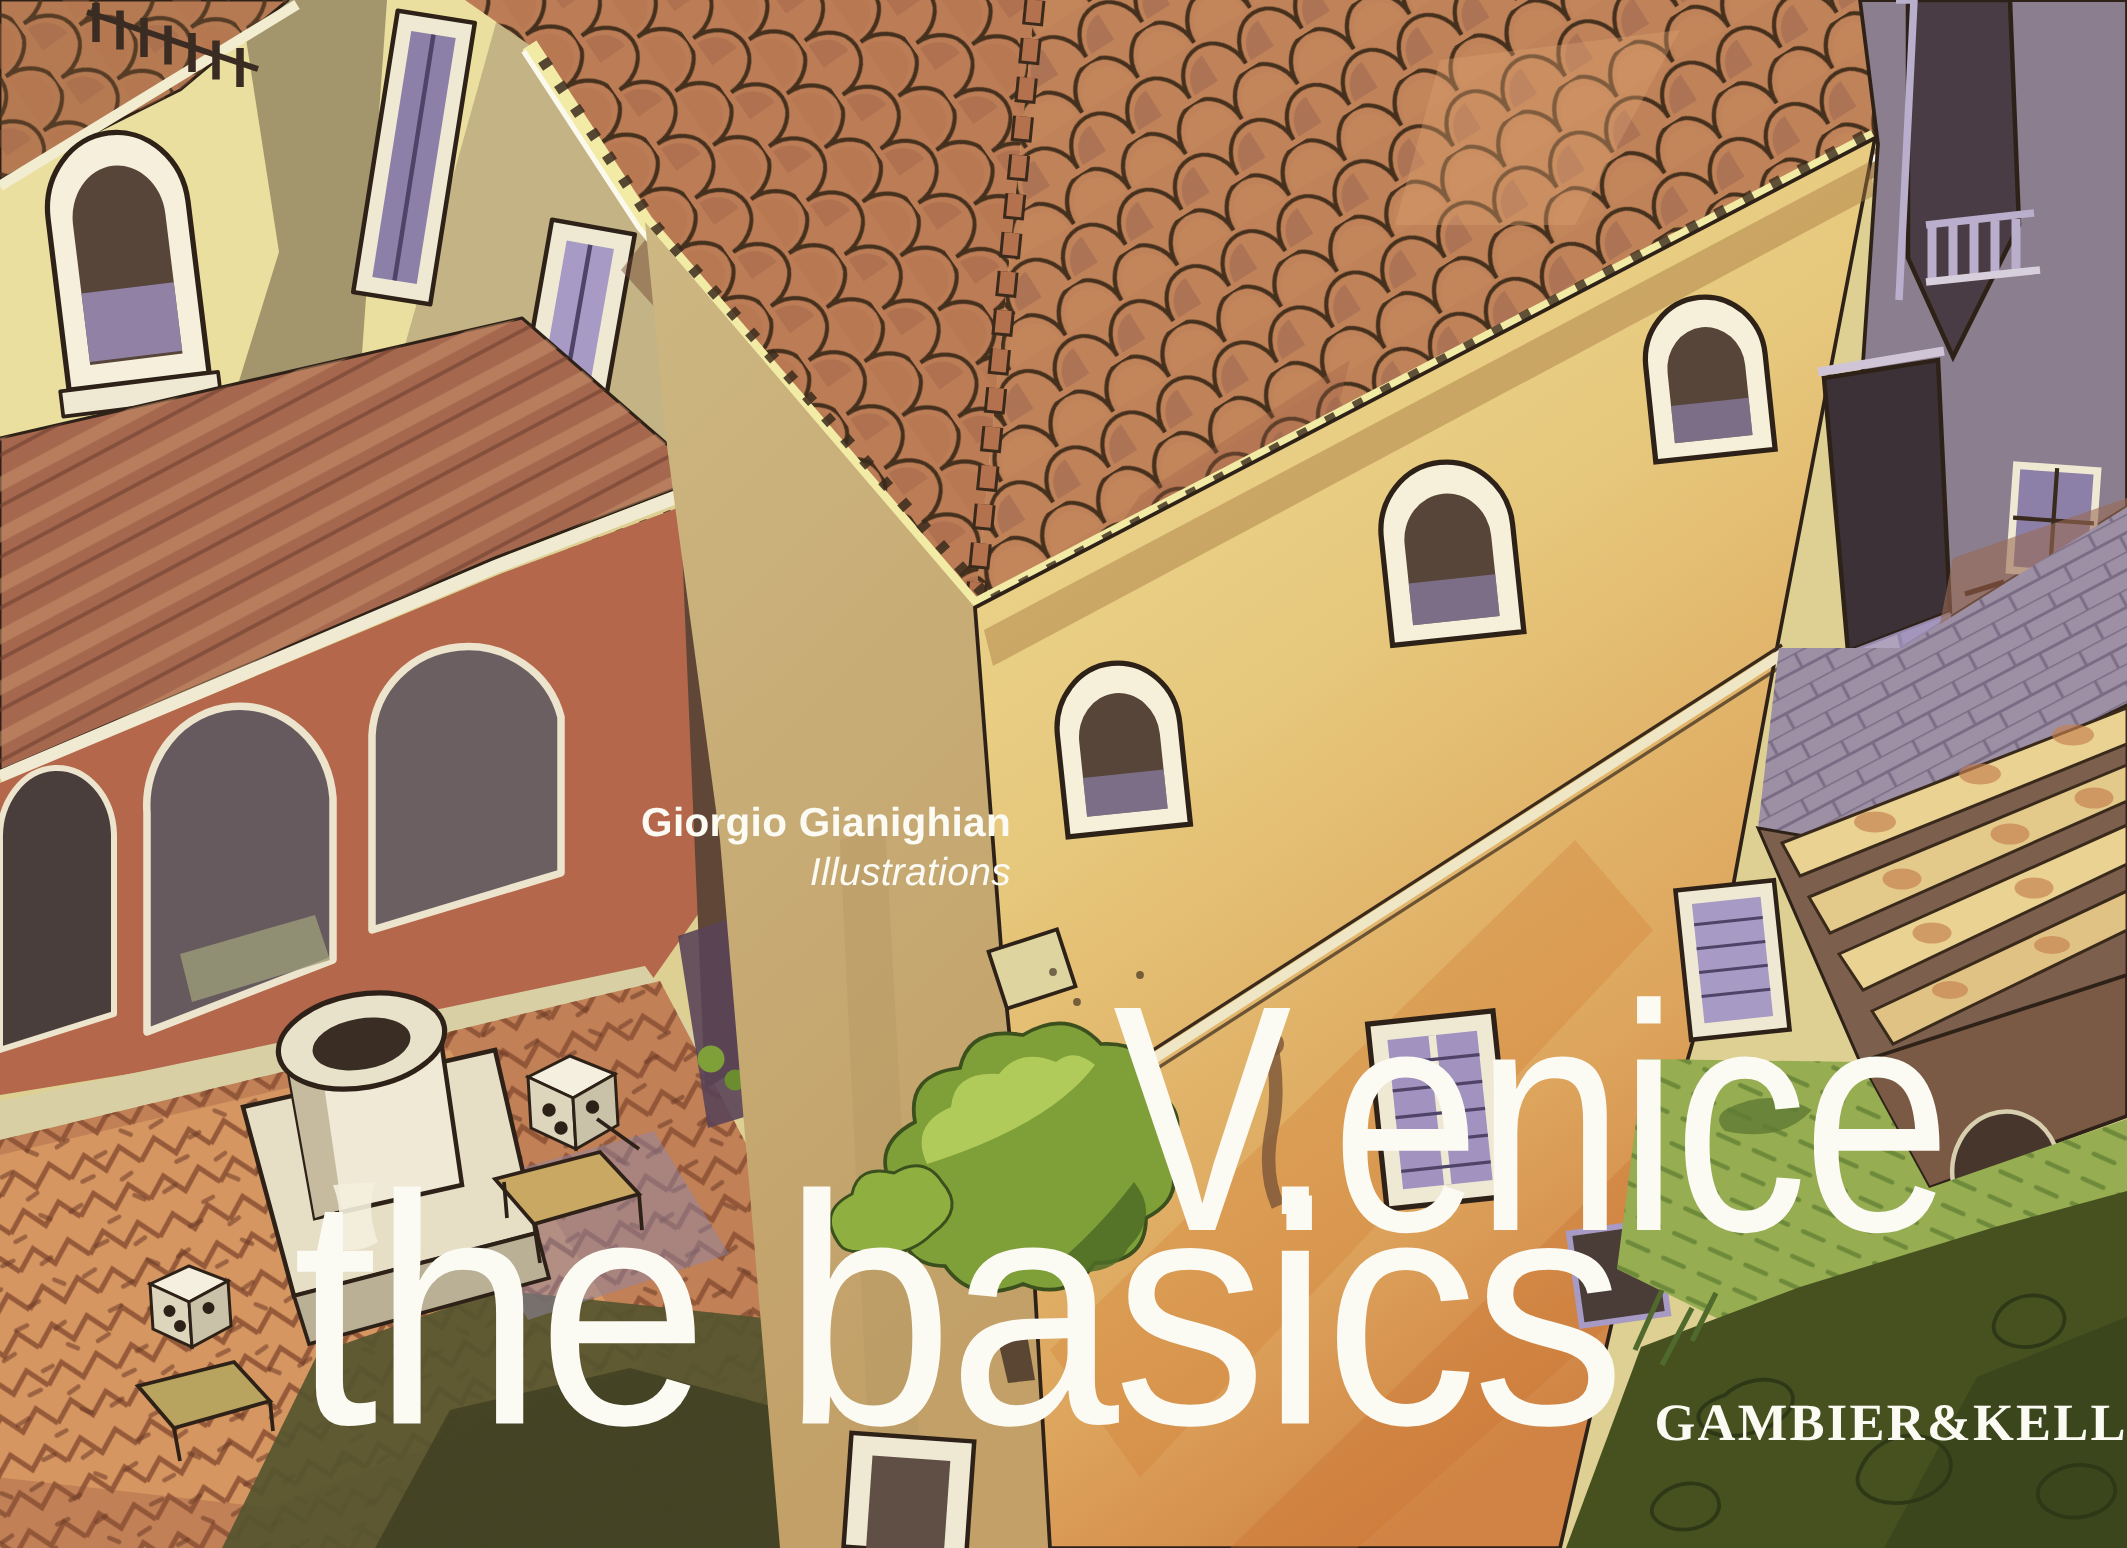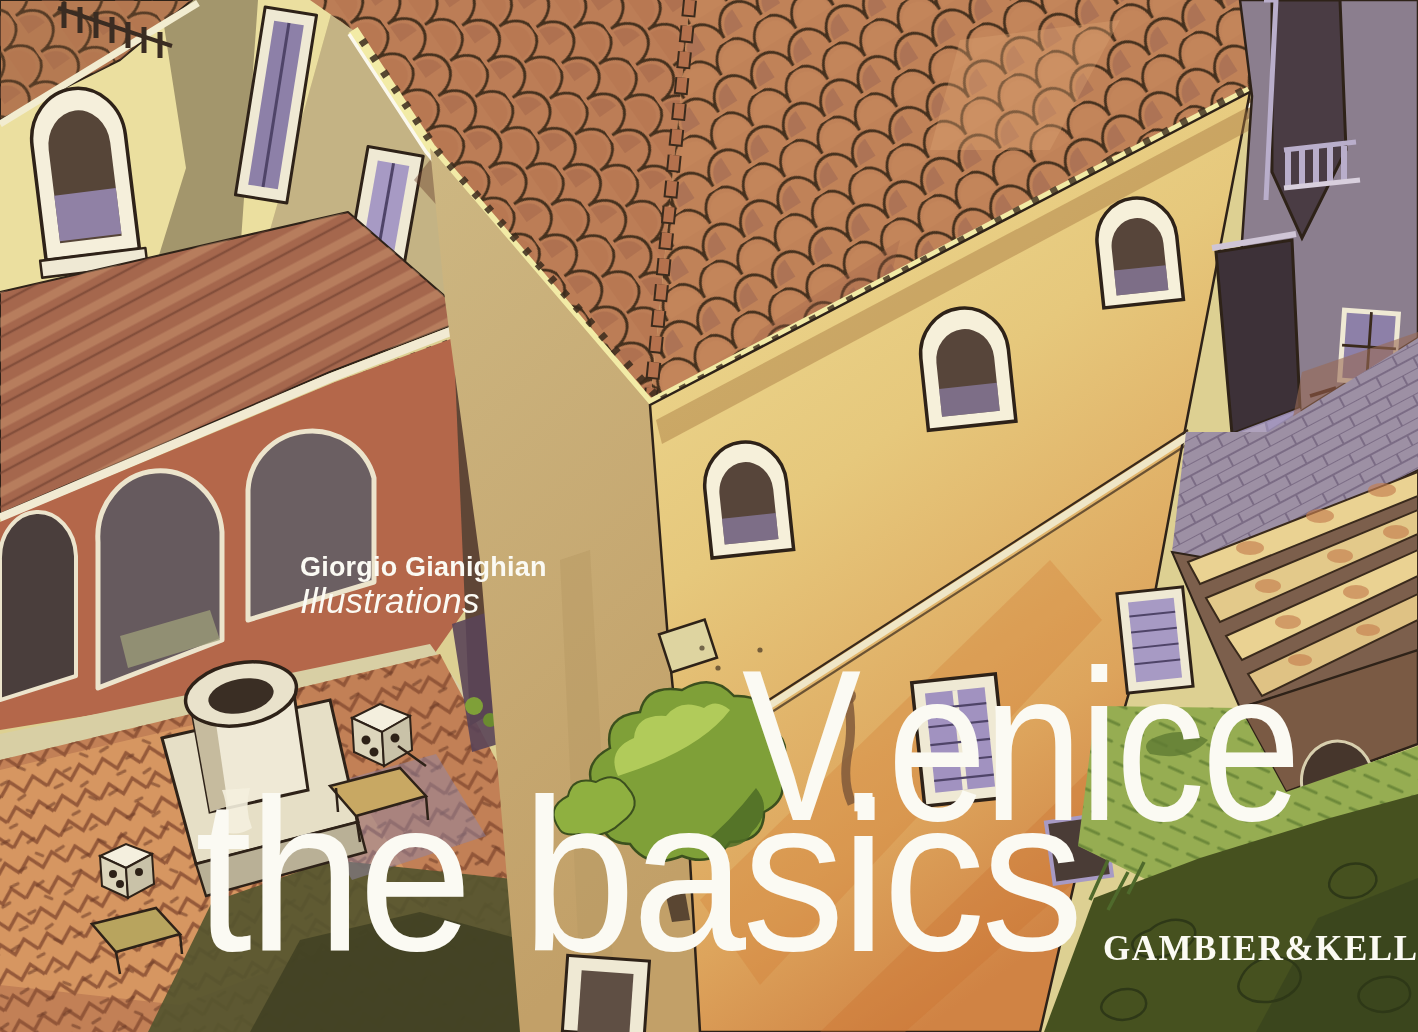--- a/index.html
+++ b/index.html
@@ -1,22 +1,22 @@
 <!DOCTYPE html>
 <html style="--text-white: #fbfaf3; --wall-cream: #ebdf9f; --wall-shadow: #a3966c; --wall-yellow: #e6cd80; --wall-orange: #d08344; --roof-terracotta: #bc7d56; --roof-deep: #9a5a42; --fascia-cream: #f2eba6; --loggia-red: #b4674a; --shutter-lavender: #a79ac4; --stone-grey: #8b7e8e; --pavement-brick: #c28056; --shadow-olive: #55552f; --grass-green: #96ad52; --water-green: #46511f; --ink: #2e2218;"><head>
 <meta charset="utf-8">
 <style>
   html,body{margin:0;padding:0;background:#1a1a1a;}
   #cover{position:relative;width:1418px;height:1032px;overflow:hidden;background:#ddd092;
          font-family:"Liberation Sans",sans-serif;}
   #cover svg{position:absolute;left:0;top:0;width:100%;height:100%;display:block;}
   .txt{position:absolute;color:var(--text-white,#fbfaf3);white-space:nowrap;}
-  .authors{left:300px;top:532px;width:362px;
-           font-size:27px;font-weight:bold;line-height:33px;letter-spacing:.2px;margin-top:19px;}
-  .authors .ill-label{font-weight:normal;font-style:italic;font-size:35px;}
+  .authors{left:312px;top:532px;width:362px;text-align:right;
+           font-size:27px;font-weight:bold;line-height:33px;letter-spacing:.2px;}
+  .authors .ill-label{font-weight:normal;font-style:italic;font-size:26px;}
   .title-line1{left:742px;top:638px;font-size:215px;font-weight:400;letter-spacing:-4px;
                line-height:1;transform:scaleX(.83);transform-origin:0 0;}
   .title-line2{left:195px;top:766px;font-size:218px;font-weight:400;letter-spacing:-4px;
                line-height:1;transform:scaleX(.94);transform-origin:0 0;}
   .publisher{left:1103px;top:931px;font-family:"Liberation Serif",serif;font-weight:600;
              font-size:35px;letter-spacing:1.5px;line-height:1;}
 </style>
 </head>
 <body>
 

